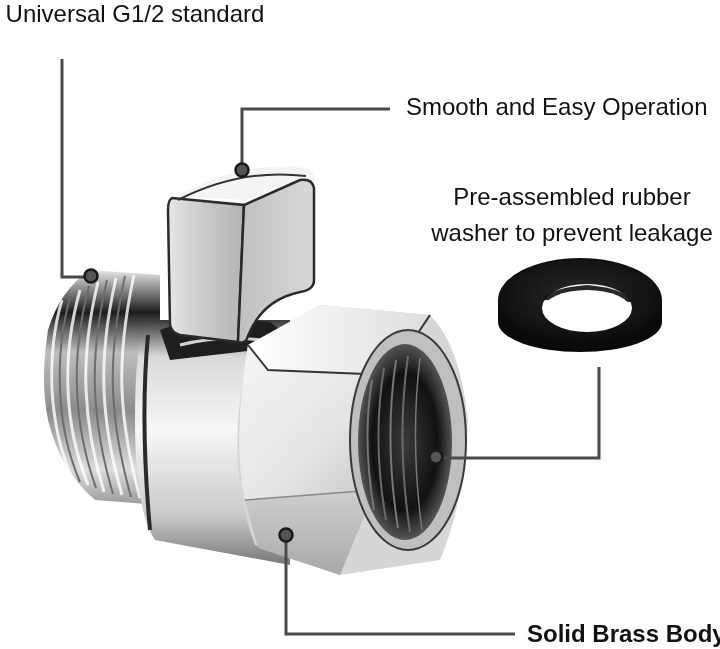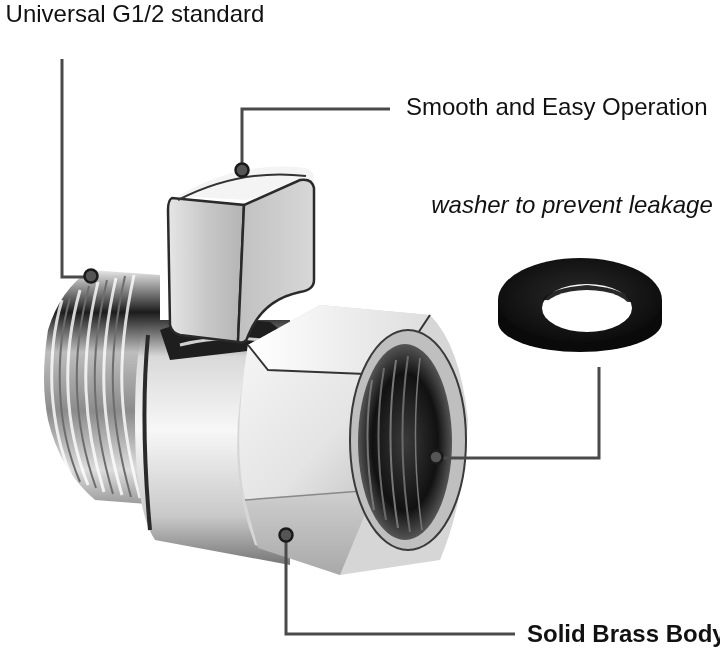--- a/index.html
+++ b/index.html
@@ -133,16 +133,17 @@
   </g>
 </svg>
 
 <div class="label center" style="left:0; top:0; width:270px;">
   <div>Universal G1/2 standard</div>
 </div>
 
 <div class="label" style="left:406px; top:93px;text-align:center;">Smooth and Easy Operation</div>
 
 <div class="label center" style="left:424px; top:183px; width:296px;">
-  <div style="margin-top:8px;font-style:italic;">washer to prevent leakage</div>
+  <div>Pre-assembled rubber</div>
+  <div style="margin-top:8px;">washer to prevent leakage</div>
 </div>
 
 <div class="label" style="left:527px; top:620px;font-weight:bold;">Solid Brass Body</div>
 
 </body></html>

